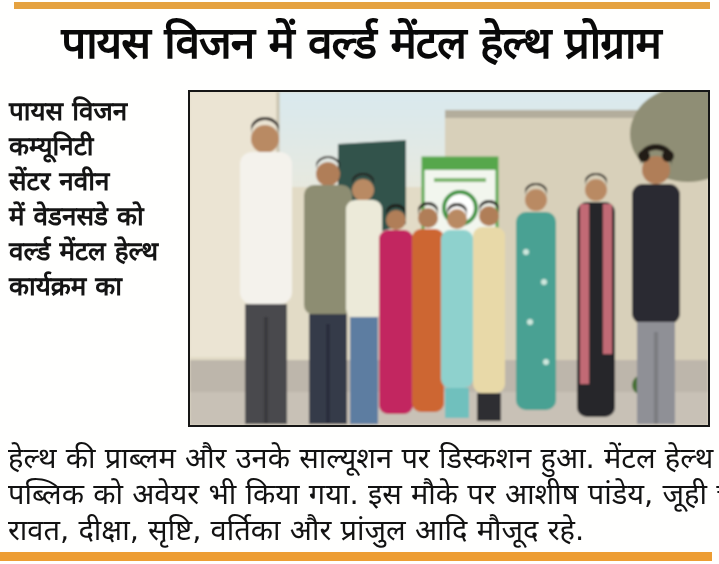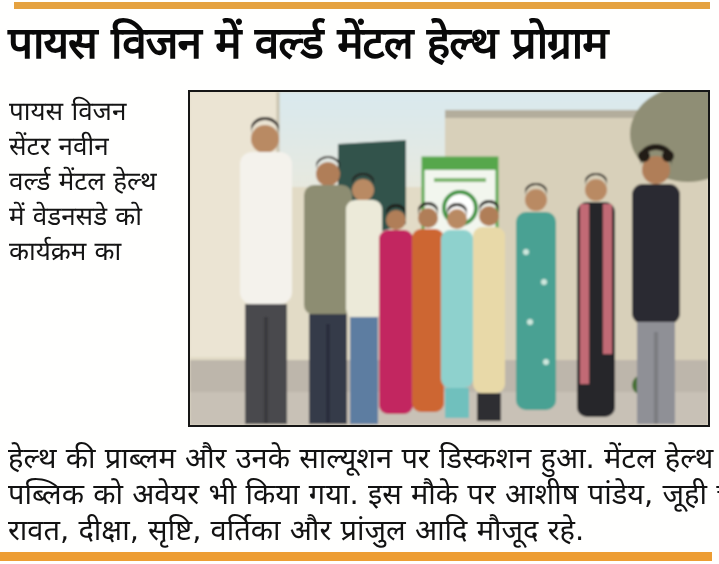--- a/index.html
+++ b/index.html
@@ -3,45 +3,46 @@
 <meta charset="utf-8">
 <style>
   html,body{margin:0;padding:0;background:#ffffff;}
   .page{position:relative;width:719px;height:564px;background:#fffffe;overflow:hidden;
         font-family:"DejaVu Sans","Liberation Sans",sans-serif;color:#0c0c0c;}
   .top-bar{position:absolute;left:14px;top:2px;width:696px;height:7px;background:#E5A240;}
   .bottom-bar{position:absolute;left:0px;top:552px;width:712px;height:9px;background:#ED9D33;}
   .headline{position:absolute;left:8px;top:12px;width:706px;margin:0;
             font-size:44px;line-height:62px;font-weight:700;color:#090909;
             letter-spacing:-1px;white-space:nowrap;
-            font-family:"DejaVu Sans","Liberation Sans",sans-serif;}
+            font-family:"DejaVu Sans","Liberation Sans",sans-serif;text-align:center;}
   .left-col{position:absolute;left:9px;top:94px;width:177px;
             font-size:26px;font-weight:500;color:#141414;}
-  .lc-line{height:35px;line-height:35px;white-space:nowrap;overflow:visible;}
+  .lc-line{height:35px;line-height:35px;white-space:nowrap;overflow:visible;font-weight:bold;}
   .photo{position:absolute;left:188px;top:90px;width:518px;height:333px;margin:0;
          border:2px solid #161616;background:#e4ddc9;}
   .photo svg{display:block;}
   .body-text{position:absolute;left:8px;top:440px;width:708px;
              font-size:29px;color:#121212;font-weight:500;}
   .bt-line{height:36px;line-height:36px;white-space:nowrap;}
 </style>
 </head>
 <body>
 
 <div class="page">
 
   <div class="top-bar"></div>
 
   <h1 class="headline">पायस विजन में वर्ल्ड मेंटल हेल्थ प्रोग्राम</h1>
 
   <div class="left-col">
     <div class="lc-line">पायस विजन</div>
+    <div class="lc-line">कम्यूनिटी</div>
     <div class="lc-line">सेंटर नवीन</div>
+    <div class="lc-line">में वेडनसडे को</div>
     <div class="lc-line">वर्ल्ड मेंटल हेल्थ</div>
-    <div class="lc-line">में वेडनसडे को</div>
     <div class="lc-line">कार्यक्रम का</div>
   </div>
 
   <figure class="photo">
     <svg width="518" height="333" viewBox="0 0 518 333" preserveAspectRatio="none">
       <defs>
         <linearGradient id="sky" x1="0" y1="0" x2="0" y2="1">
           <stop offset="0" stop-color="#d9e9ee"></stop>
           <stop offset="1" stop-color="#efe8d6"></stop>
         </linearGradient>

